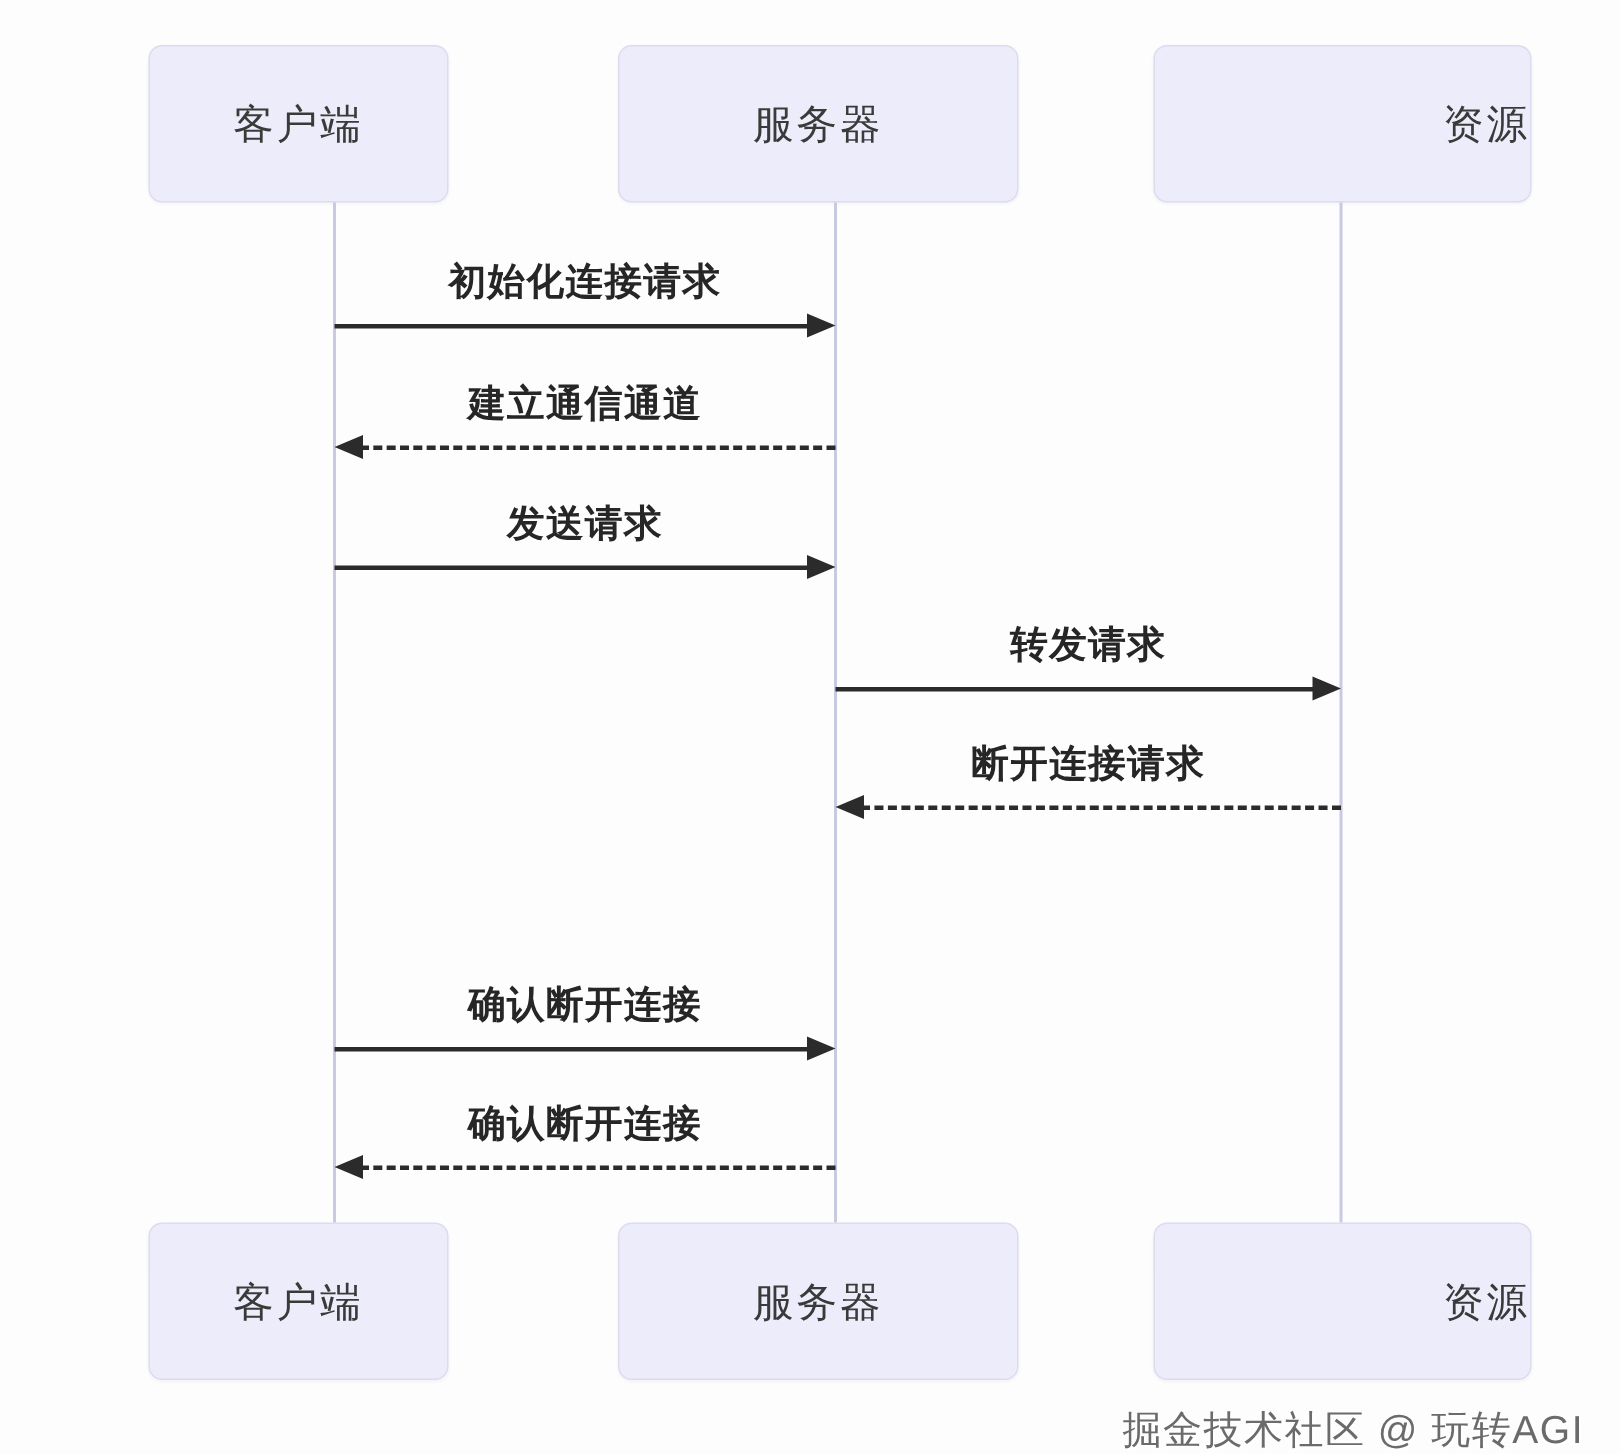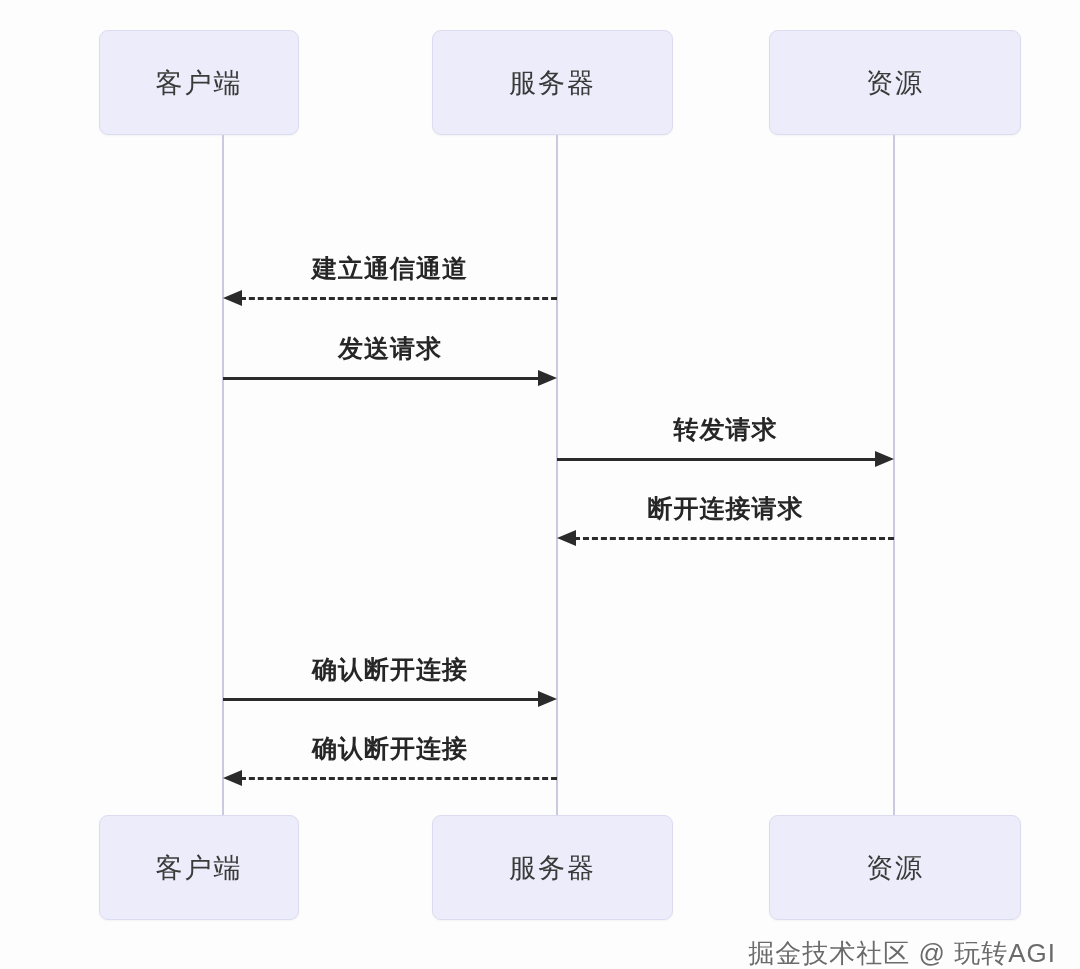--- a/index.html
+++ b/index.html
@@ -30,22 +30,22 @@
     border-radius: 9px;
     box-shadow: 0 1px 2px rgba(80,80,120,0.06);
     display: flex; align-items: center; justify-content: center;
     font-size: 27px;
     color: var(--text);
     letter-spacing: 2px;
   }
   .row-top    { top: 30px; }
   .row-bottom { top: 815px; }
   .p-client   { left: 99px;  width: 200px; }
-  .p-server   { left: 432px; width: 241px; }
-  .p-resource { left: 769px; width: 252px; }
+  .p-server   { left: 412px; width: 267px; }
+  .p-resource { left: 769px; width: 252px; justify-content: flex-end; }
 
   
   .lifeline {
     position: absolute;
     top: 135px; height: 680px; width: 2px;
     background: var(--lifeline);
   }
   .l-client   { left: 222px; }
   .l-server   { left: 556px; }
   .l-resource { left: 893px; }
@@ -113,20 +113,27 @@
     <span>服务器</span>
   </div>
   <div class="pbox row-top p-resource">
     <span>资源</span>
   </div>
 
   <div class="lifeline l-client"></div>
   <div class="lifeline l-server"></div>
   <div class="lifeline l-resource"></div>
 
+  <div class="msg m1 span-cs">
+    <div class="msg-label">初始化连接请求</div>
+    <div class="arrow">
+      <i class="arrow-line-solid"></i>
+      <i class="head-right"></i>
+    </div>
+  </div>
 
   <div class="msg m2 span-cs">
     <div class="msg-label">建立通信通道</div>
     <div class="arrow">
       <i class="arrow-line-dashed"></i>
       <i class="head-left"></i>
     </div>
   </div>
 
   <div class="msg m3 span-cs">

